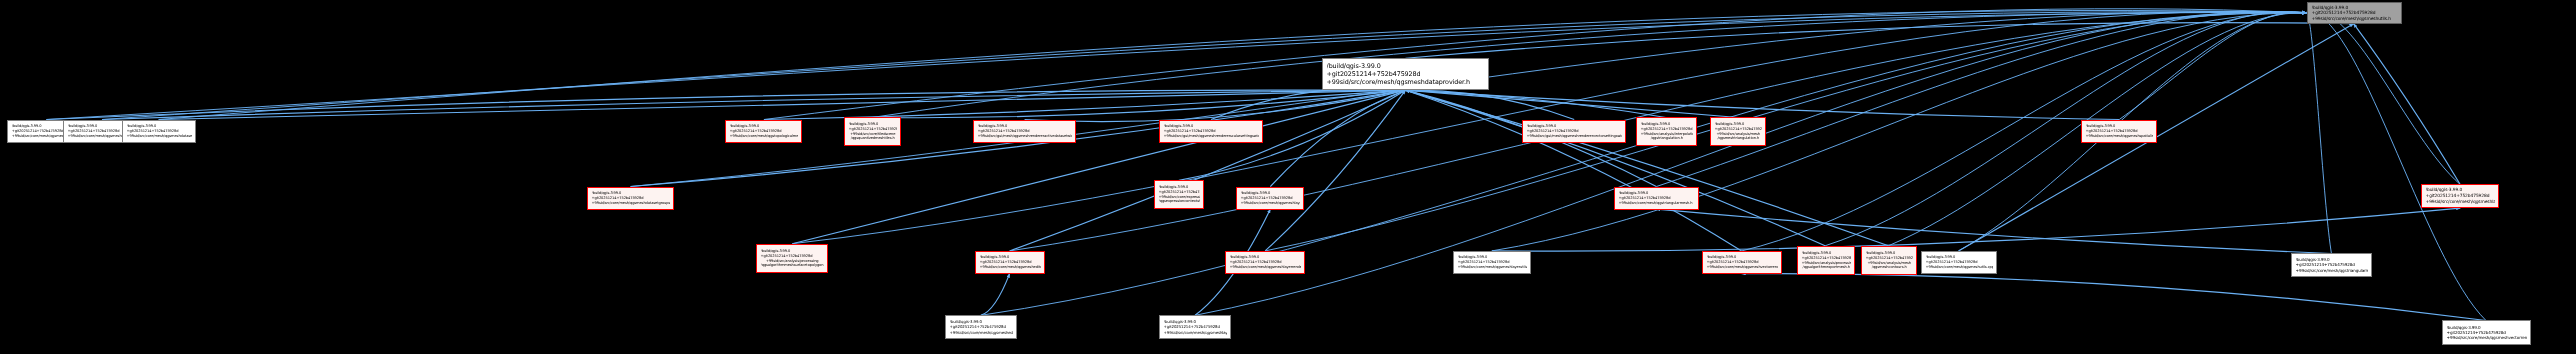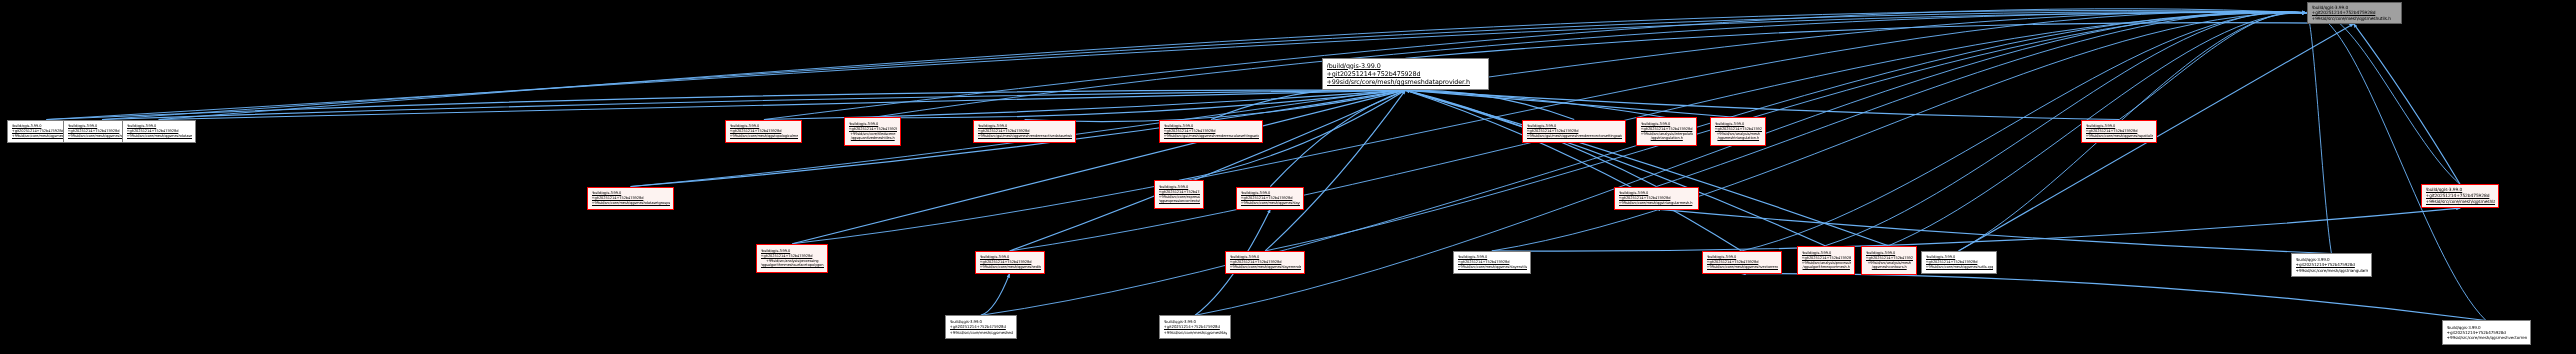--- a/index.html
+++ b/index.html
@@ -26,21 +26,20 @@
   .node {
     position: absolute;
     box-sizing: border-box;
     display: flex;
     flex-direction: column;
     justify-content: center;
     padding: 1.5px 3.1px 1.5px 3.6px;
     white-space: nowrap;
     line-height: 1.30;
     letter-spacing: -0.1px;
-    text-decoration: underline;
   }
   .node .ln {
     display: block;
     color: #000000;
     overflow: hidden;
   }
   .node.center-line .ln { text-align: center; }
   .node.center-line .ln.l1,
   .node.center-line .ln.l2 { text-align: left; }
 

